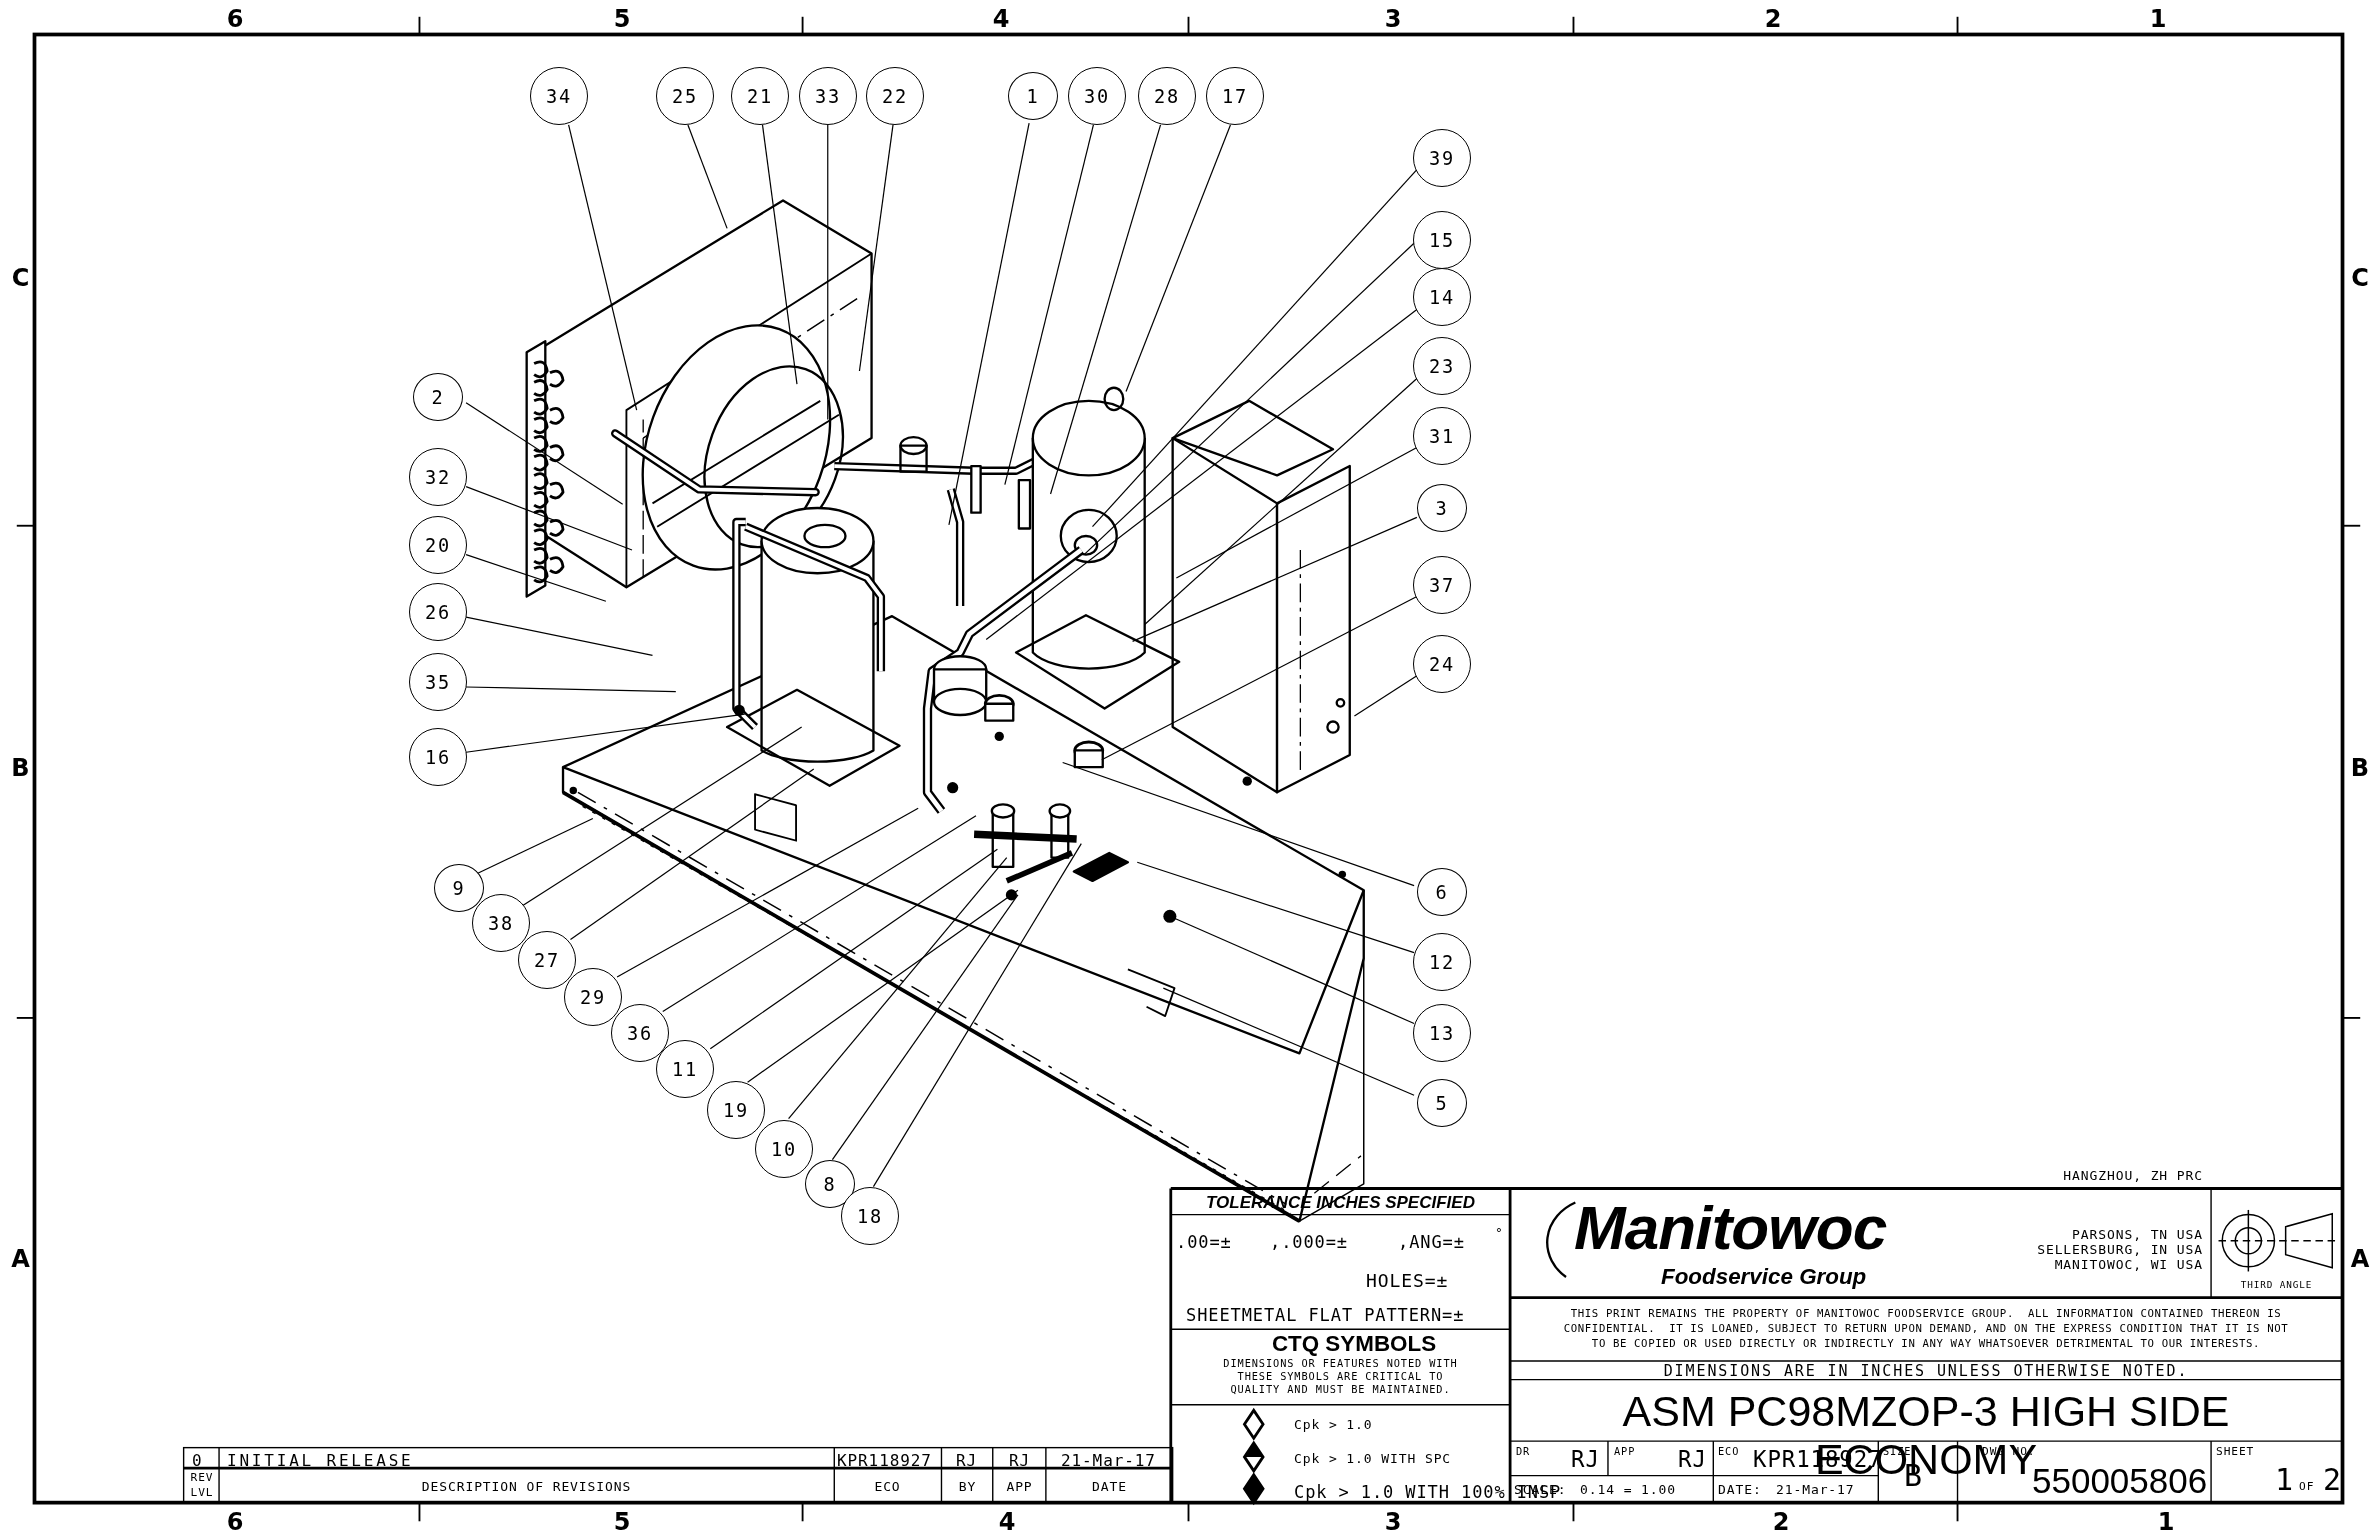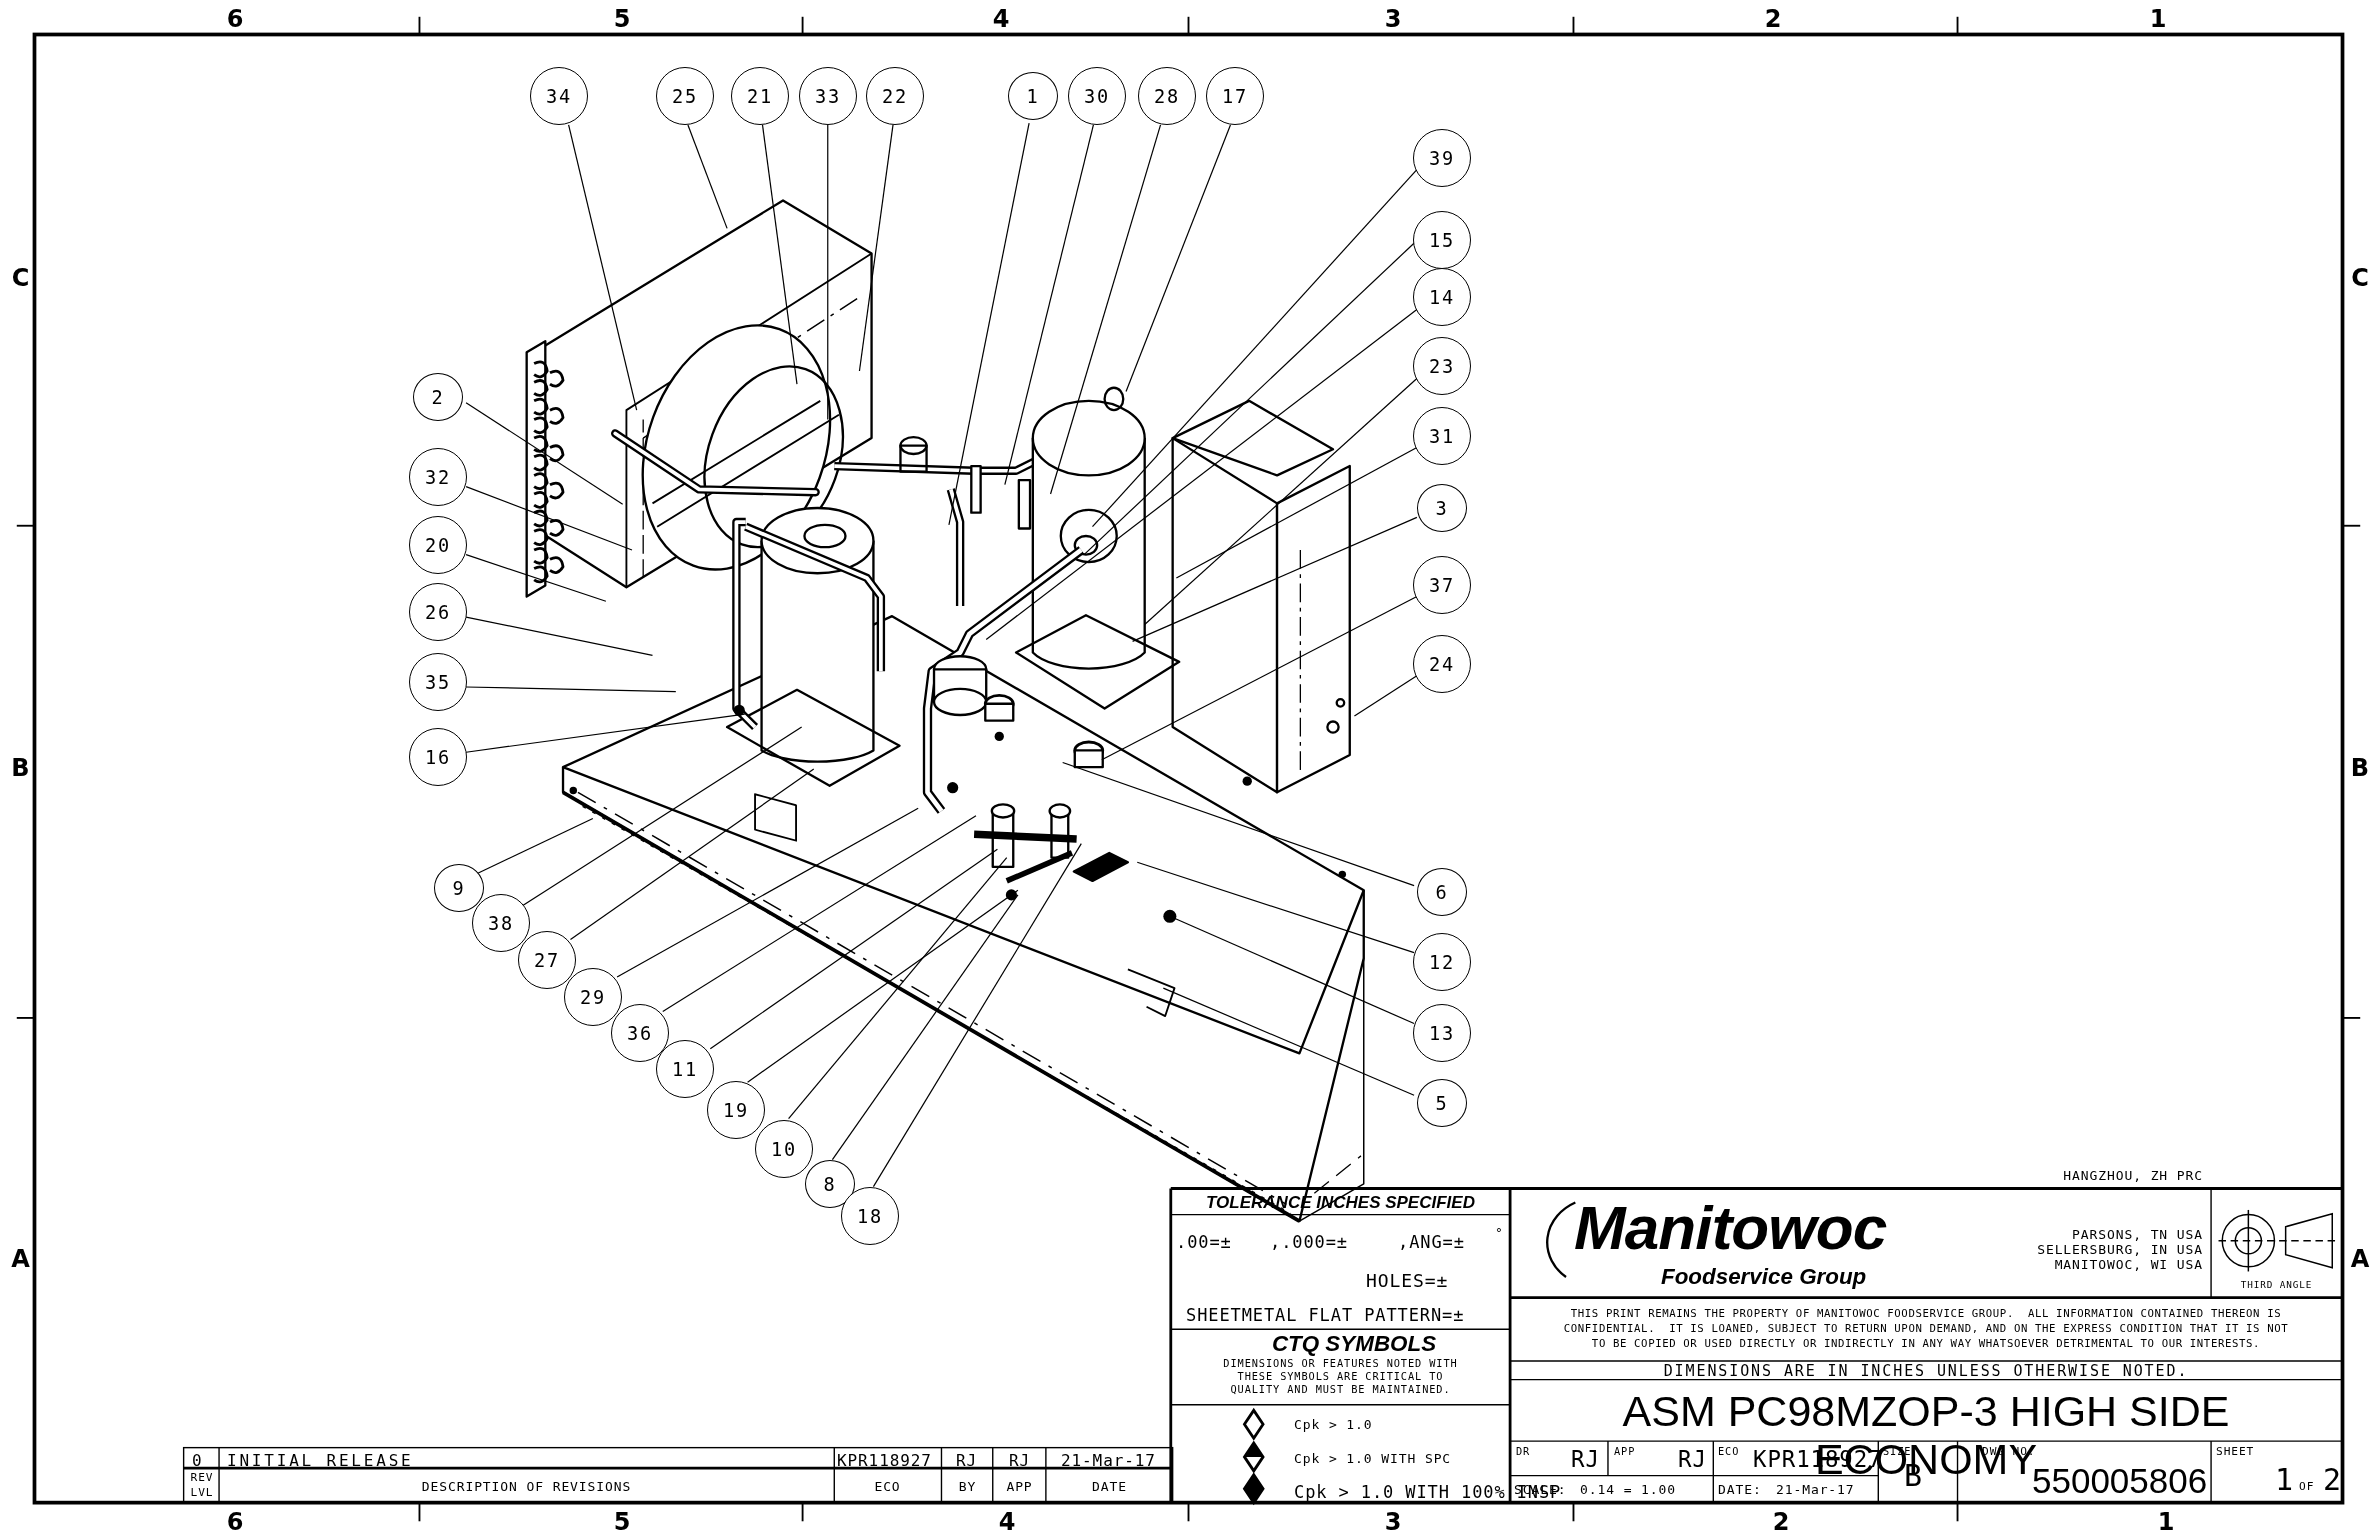--- a/index.html
+++ b/index.html
@@ -309,21 +309,21 @@
 <div class="lbl" style="left:1046px;top:1479px;width:127px;text-align:center;font-size:13px;">DATE</div>
 
 <div class="abs" style="left:1171px;top:1193px;width:339px;text-align:center;font-family:'Liberation Sans',sans-serif;font-weight:bold;font-style:italic;font-size:17px;">TOLERANCE INCHES SPECIFIED</div>
 <div class="lbl" style="left:1176px;top:1232px;font-size:17px;">.00=±</div>
 <div class="lbl" style="left:1270px;top:1232px;font-size:17px;">,.000=±</div>
 <div class="lbl" style="left:1398px;top:1232px;font-size:17px;">,ANG=±</div>
 <div class="lbl" style="left:1495px;top:1225px;font-size:13px;">°</div>
 <div class="lbl" style="left:1366px;top:1270px;font-size:18px;">HOLES=±</div>
 <div class="lbl" style="left:1186px;top:1305px;font-size:17px;">SHEETMETAL FLAT PATTERN=±</div>
 
-<div class="abs" style="left:1171px;top:1331px;width:366px;text-align:center;font-family:'Liberation Sans',sans-serif;font-weight:bold;font-style:italic;font-size:22.4px;">CTQ SYMBOLS</div>
+<div class="abs" style="left:1171px;top:1331px;width:366px;text-align:center;font-family:'Liberation Sans',sans-serif;font-weight:bold;font-size:22.4px;">CTQ SYMBOLS</div>
 <div class="lbl" style="left:1171px;top:1357px;width:339px;text-align:center;font-size:10.3px;">DIMENSIONS OR FEATURES NOTED WITH</div>
 <div class="lbl" style="left:1171px;top:1370px;width:339px;text-align:center;font-size:10.3px;">THESE SYMBOLS ARE CRITICAL TO</div>
 <div class="lbl" style="left:1171px;top:1383px;width:339px;text-align:center;font-size:10.3px;">QUALITY AND MUST BE MAINTAINED.</div>
 <div class="lbl" style="left:1294px;top:1417px;font-size:13px;">Cpk &gt; 1.0</div>
 <div class="lbl" style="left:1294px;top:1451px;font-size:13px;">Cpk &gt; 1.0 WITH SPC</div>
 <div class="lbl" style="left:1294px;top:1482px;font-size:17px;">Cpk &gt; 1.0 WITH 100% INSP</div>
 
 <div class="abs" style="left:1574px;top:1195px;font-family:'Liberation Sans',sans-serif;font-weight:bold;font-style:italic;font-size:62px;letter-spacing:-0.9px;line-height:65px;">Manitowoc</div>
 <div class="abs" style="left:1661px;top:1264px;font-family:'Liberation Sans',sans-serif;font-weight:bold;font-style:italic;font-size:22.4px;">Foodservice Group</div>
 <div class="lbl" style="left:2004px;top:1168px;width:199px;text-align:right;font-size:13px;">HANGZHOU, ZH PRC</div>

